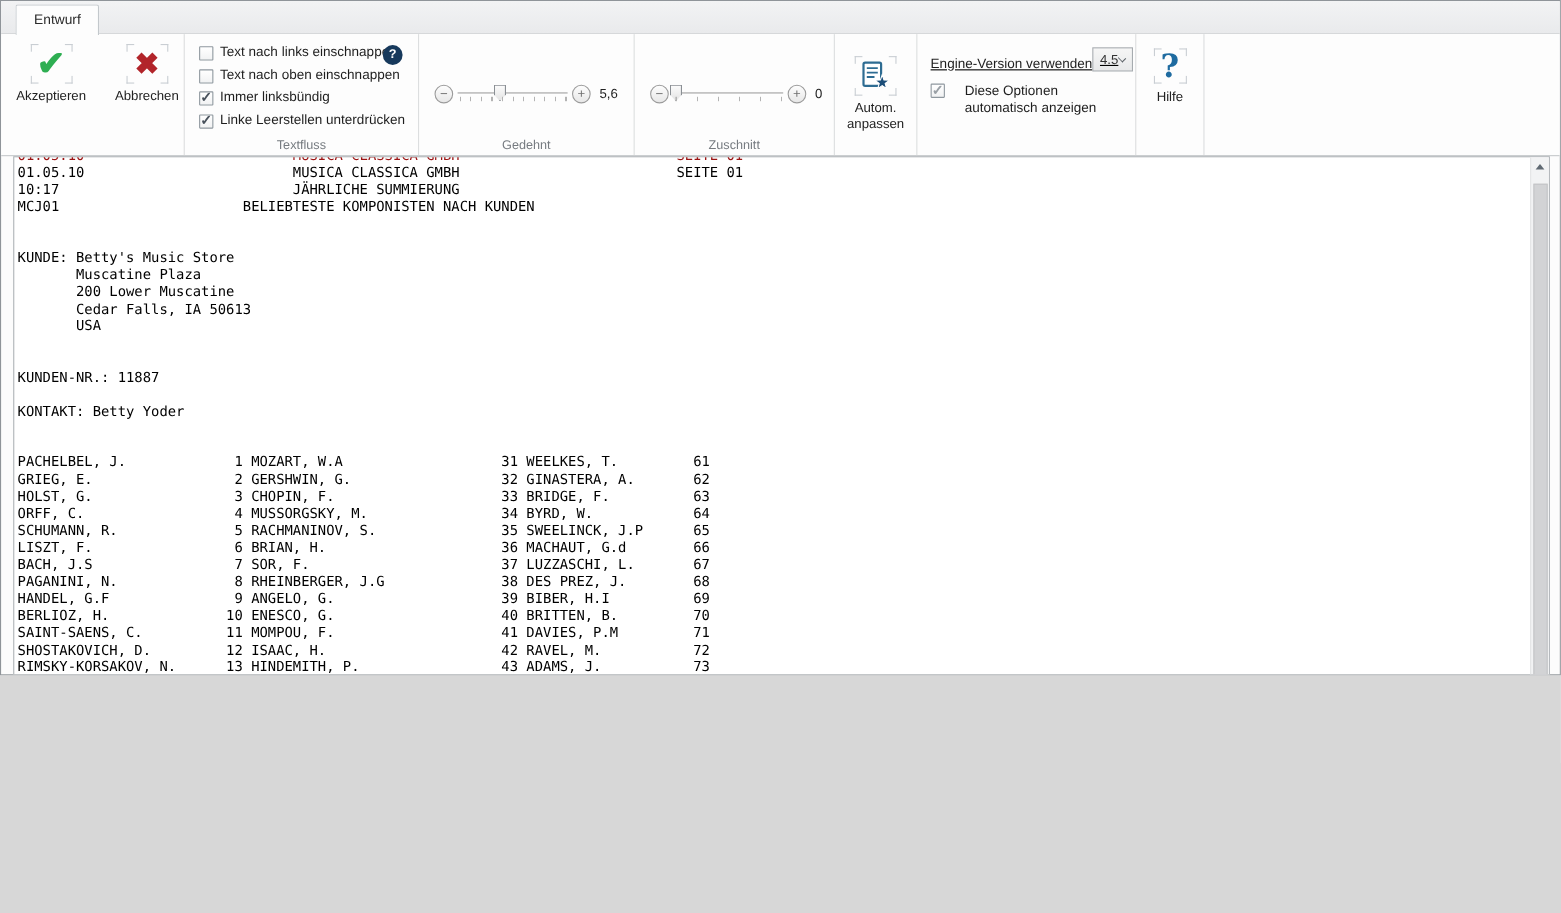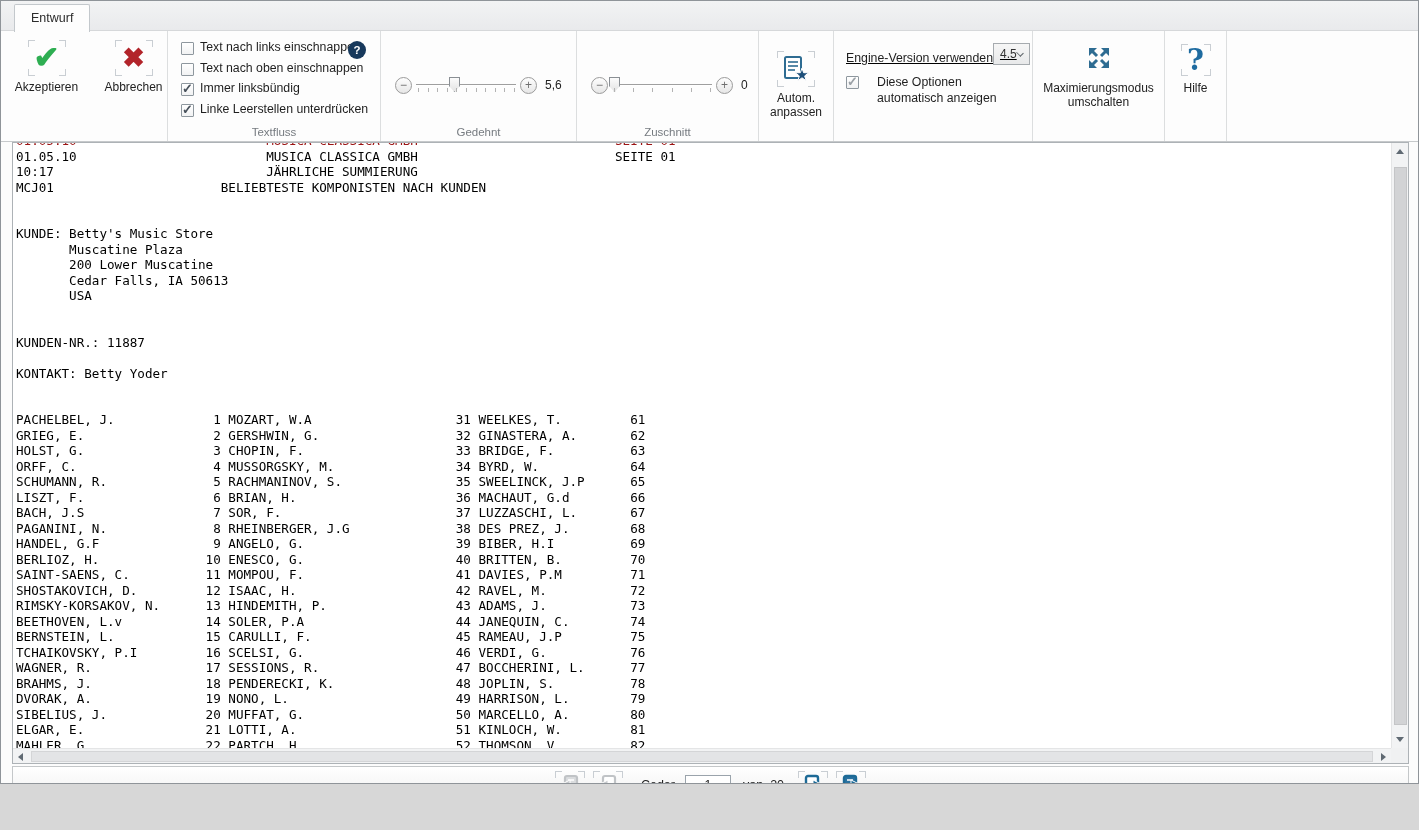--- a/index.html
+++ b/index.html
@@ -1,17 +1,17 @@
 <!DOCTYPE html>
 <html><head>
 <meta charset="utf-8">
 <style>
   html,body{margin:0;padding:0;background:#d7d7d7;}
   *{box-sizing:border-box;}
-  .window{position:relative;width:1419px;height:784px;background:#fcfcfc;
+  .window{position:relative;width:1419px;height:614px;background:#fcfcfc;
     border:1px solid #8f9499;font-family:"Liberation Sans",sans-serif;overflow:hidden;}
 
   
   .tabbar{position:absolute;left:0;top:0;width:100%;height:30px;
     background:linear-gradient(#f2f3f4,#e9eaec);border-bottom:1px solid #d6d8da;}
   .tab{position:absolute;left:13px;top:3px;height:28px;padding:6px 16px 0 16px;
     background:#fdfdfd;border:1px solid #c3c8cc;border-bottom:none;
     border-radius:2px 2px 0 0;font-size:12.5px;color:#2b2b2b;z-index:2;}
 
   
@@ -232,39 +232,20 @@
           <span>4.5</span>
           <span class="chev"></span>
         </span>
       </div>
       <div class="engrow2">
         <span class="cb gray checked"></span>
         <span class="optlabel">Diese Optionen automatisch anzeigen</span>
       </div>
     </div>
 
-    <div class="rgroup g7">
-      <div class="centerbtn">
-        <span>
-          <svg width="28" height="28" viewBox="0 0 28 28">
-            <g fill="#2e6c92" stroke="#2e6c92" stroke-width="3">
-              <polygon points="4,4 12,4 4,12" stroke-width="0"></polygon>
-              <line x1="7" y1="7" x2="12" y2="12"></line>
-              <polygon points="16,4 24,4 24,12" stroke-width="0"></polygon>
-              <line x1="21" y1="7" x2="16" y2="12"></line>
-              <polygon points="4,16 4,24 12,24" stroke-width="0"></polygon>
-              <line x1="7" y1="21" x2="12" y2="16"></line>
-              <polygon points="24,16 24,24 16,24" stroke-width="0"></polygon>
-              <line x1="21" y1="21" x2="16" y2="16"></line>
-            </g>
-          </svg>
-        </span>
-        <span class="btnlabel" style="width:120px">Maximierungsmodus umschalten</span>
-      </div>
-    </div>
 
     <div class="rgroup g8">
       <div class="centerbtn">
         <span class="icf" style="width:30px;height:32px;margin-bottom:0">
           <span class="glyph-q">?</span>
         </span>
         <span class="btnlabel">Hilfe</span>
       </div>
     </div>
 

